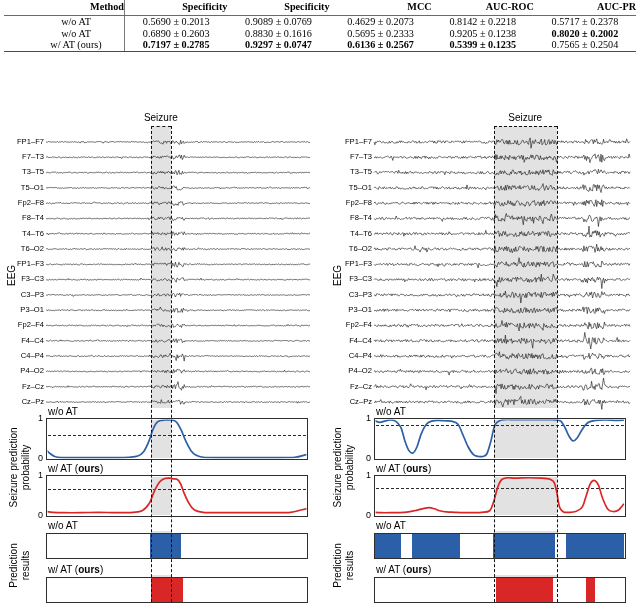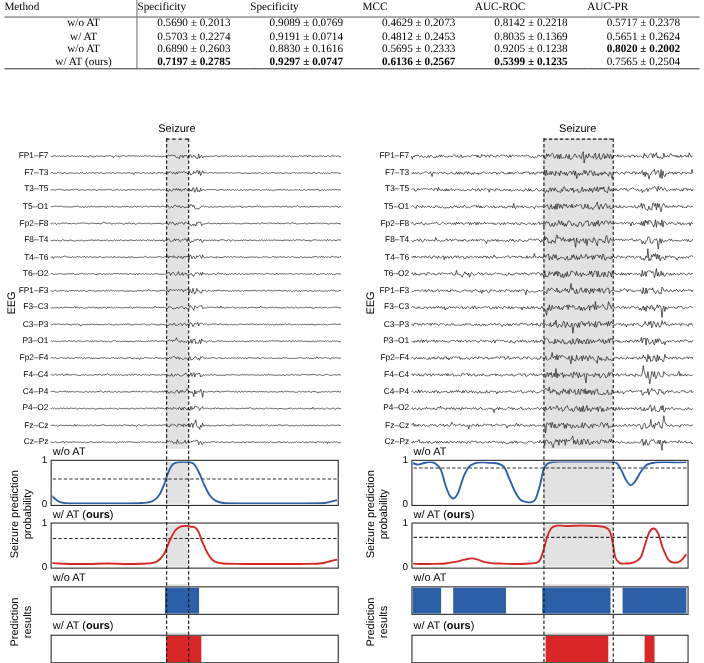--- a/index.html
+++ b/index.html
@@ -2,21 +2,21 @@
 <html><head>
 <meta charset="utf-8">
 <style>
   html,body{margin:0;padding:0;background:#fff;}
   body{width:640px;height:603px;font-family:"Liberation Sans",sans-serif;color:#000;position:relative;overflow:hidden;}
 
   
   #results-table-wrap{position:absolute;left:0;top:0;width:640px;height:104px;}
   table.results{border-collapse:collapse;width:632px;margin-left:4px;
     font-family:"Liberation Serif","DejaVu Serif",serif;font-size:10.2px;}
-  table.results th{font-weight:normal;padding:1px 0 3px 0;text-align:left;}
+  table.results th{font-weight:bold;padding:1px 0 3px 0;text-align:right;}
   table.results td{padding:0.3px 0;text-align:center;white-space:nowrap;}
   td.method,th.method{text-align:left;padding-left:12px;width:96px;}
   td.method.sub{padding-left:24px;}
   tr.rule-mid td,tr.rule-mid th{border-bottom:1.1px solid #6a6a6a;}
   tr.rule-bot td{border-bottom:1.4px solid #4a4a4a;}
   .vsep{border-right:1px solid #7a7a7a;}
   .bold{font-weight:bold;}
 
   
   #figure{position:absolute;left:0;top:108px;width:616px;height:495px;}
@@ -56,28 +56,20 @@
       </tr>
     </thead>
     <tbody>
       <tr>
         <td class="method sub vsep">w/o AT</td>
         <td>0.5690 ± 0.2013</td>
         <td>0.9089 ± 0.0769</td>
         <td>0.4629 ± 0.2073</td>
         <td>0.8142 ± 0.2218</td>
         <td>0.5717 ± 0.2378</td>
-      </tr>
-      <tr>
-        <td class="method sub vsep">w/ AT</td>
-        <td>0.5703 ± 0.2274</td>
-        <td>0.9191 ± 0.0714</td>
-        <td>0.4812 ± 0.2453</td>
-        <td>0.8035 ± 0.1369</td>
-        <td>0.5651 ± 0.2624</td>
       </tr>
       <tr>
         <td class="method sub vsep">w/o AT</td>
         <td>0.6890 ± 0.2603</td>
         <td>0.8830 ± 0.1616</td>
         <td>0.5695 ± 0.2333</td>
         <td>0.9205 ± 0.1238</td>
         <td class="bold">0.8020 ± 0.2002</td>
       </tr>
       <tr class="rule-bot">

